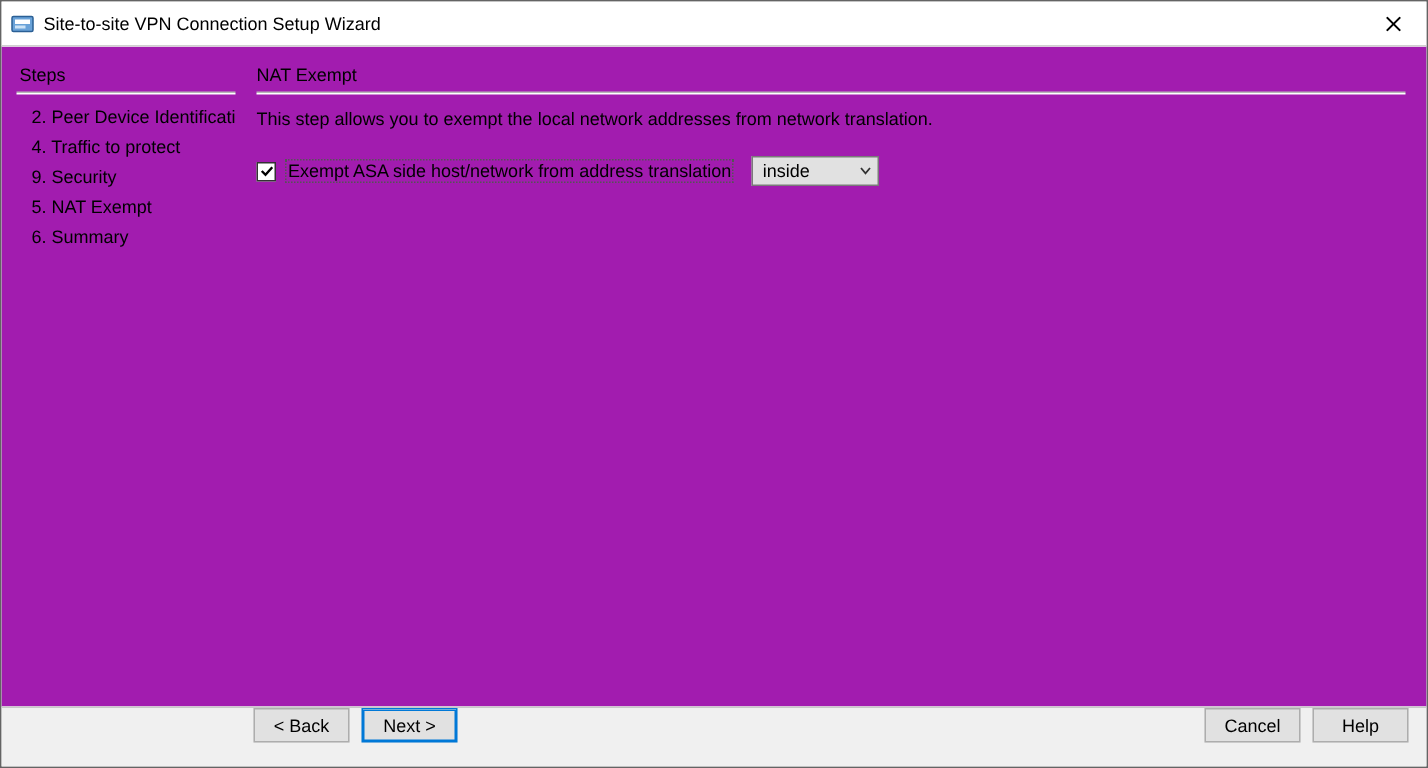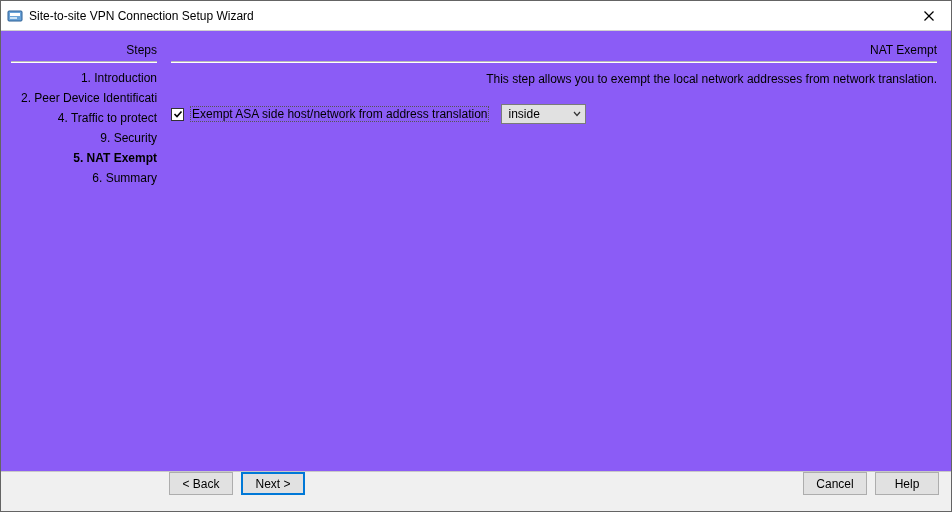--- a/index.html
+++ b/index.html
@@ -40,22 +40,21 @@
       align-items: center;
       justify-content: center;
       font-size: 14px;
       color: #000;
       cursor: default;
     }
 
     .body {
       display: flex;
       height: 440px;
-      background: #8b5cf6;
-      text-align: right;
+      background: #a21caf;
     }
     .sidebar {
       width: 160px;
       padding: 12px 4px 0 10px;
     }
     .sidebar-title {
       font-size: 12px;
       color: #000;
       margin-bottom: 2px;
       padding-left: 2px;
@@ -66,21 +65,21 @@
       margin: 4px 0 6px 0;
       box-shadow: 0 1px 0 #fff;
     }
     .step {
       font-size: 12px;
       color: #000;
       padding: 3px 0 3px 10px;
       white-space: nowrap;
       overflow: hidden;
     }
-    .step.current { font-weight: bold; }
+    .step.current { font-weight: normal; }
 
     .main {
       flex: 1;
       padding: 12px 14px 0 10px;
       position: relative;
     }
     .main-title {
       font-size: 12px;
       color: #000;
       margin-bottom: 2px;
@@ -187,21 +186,20 @@
       <line x1="0.5" y1="0.5" x2="9.5" y2="9.5" stroke="#000" stroke-width="1.2"></line>
       <line x1="9.5" y1="0.5" x2="0.5" y2="9.5" stroke="#000" stroke-width="1.2"></line>
     </svg>
   </div>
 </div>
 
 <div class="body">
   <div class="sidebar">
     <div class="sidebar-title">Steps</div>
     <div class="sidebar-sep"></div>
-    <div class="step">1. Introduction</div>
     <div class="step">2. Peer Device Identificatio</div>
     <div class="step">4. Traffic to protect</div>
     <div class="step">9. Security</div>
     <div class="step current">5. NAT Exempt</div>
     <div class="step">6. Summary</div>
   </div>
 
   <div class="main">
     <div class="main-title">NAT Exempt</div>
     <div class="main-sep"></div>

